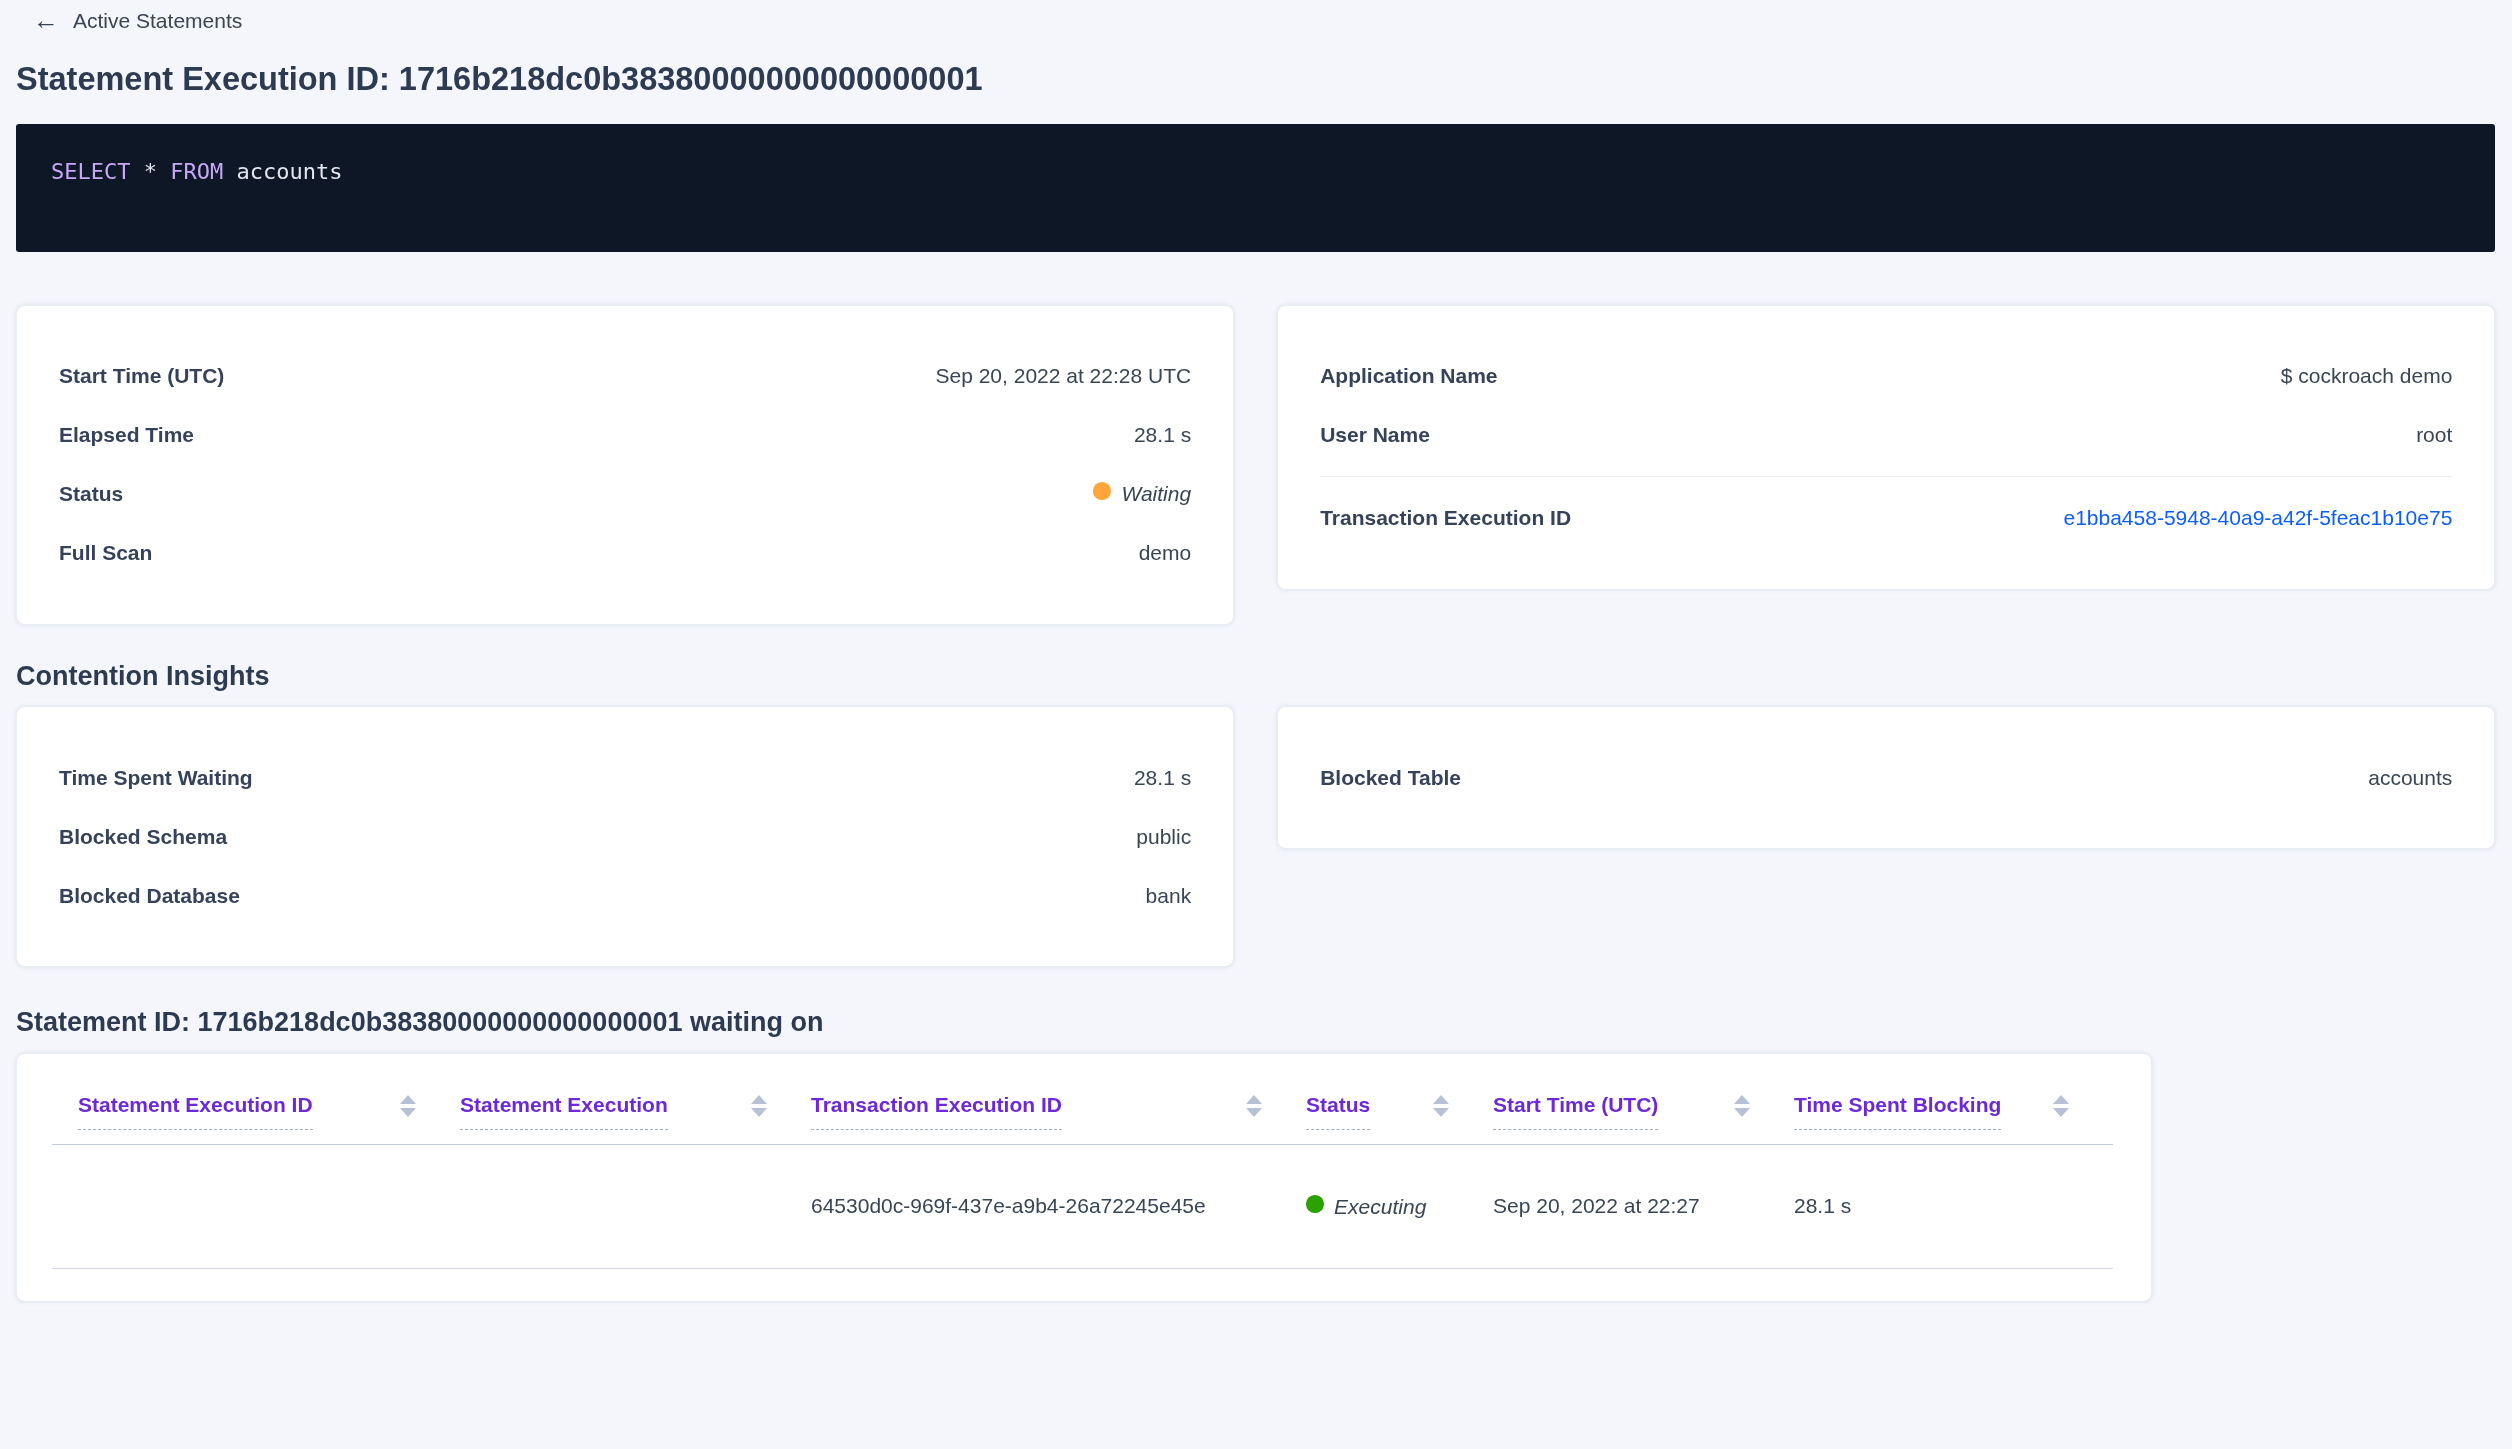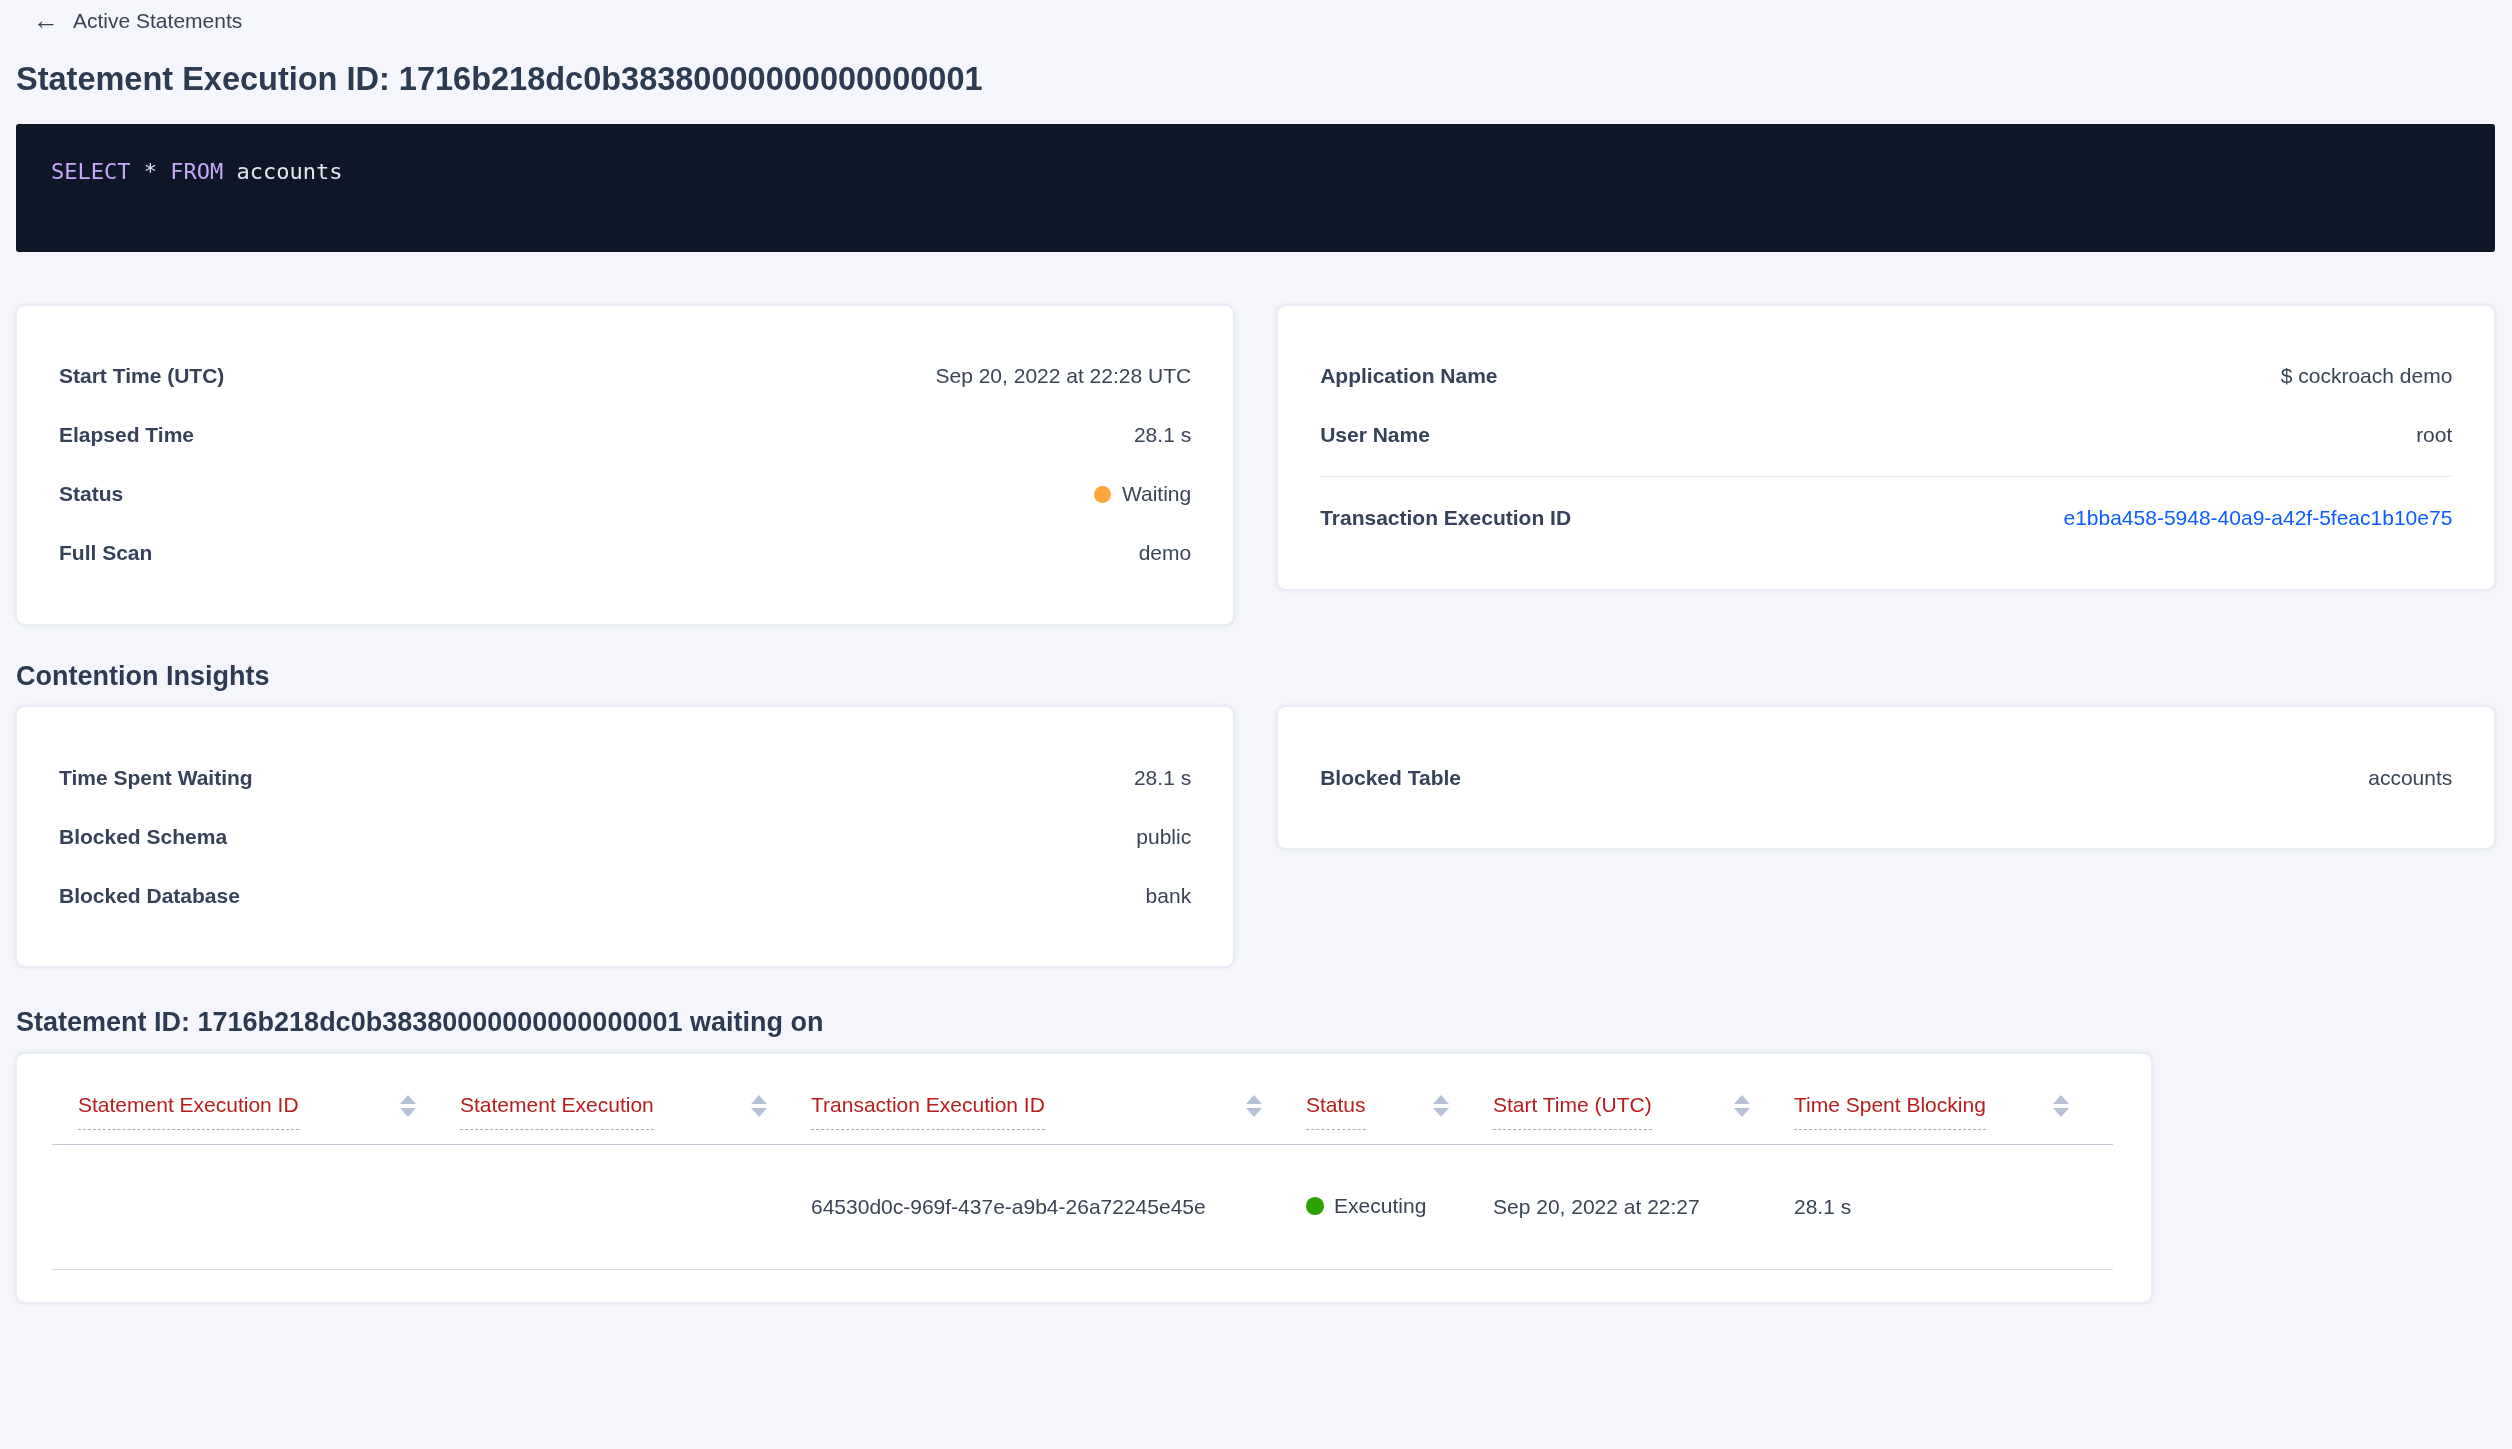--- a/index.html
+++ b/index.html
@@ -71,21 +71,21 @@
     justify-content: space-between;
     align-items: center;
     height: 59px;
     font-size: 21px;
   }
   .kv-label { font-weight: 700; color: #36425a; }
   .kv-value { color: #394455; text-align: right; }
   .card-divider { border: 0; border-top: 0.9px solid #e7ecf3; margin: 11.4px 0; }
   .link { color: #0b5dff; text-decoration: none; cursor: pointer; }
 
-  .status-badge { display: inline-flex; align-items: center; gap: 10.5px; }
+  .status-badge { display: inline-flex; align-items: flex-start; gap: 10.5px; font-style: italic; }
   .dot { width: 17.6px; height: 17.6px; border-radius: 50%; display: inline-block; flex: none; }
   .dot--waiting { background: #ffa53b; }
   .dot--executing { background: #2ca102; }
 
   
   .section-heading {
     margin: 35px 0 0 16px;
     font-size: 27px;
     line-height: 32.5px;
     font-weight: 700;
@@ -103,22 +103,22 @@
     box-shadow: 0 0 4.4px rgba(74, 88, 113, 0.15);
     padding: 0 38px 32px 35px;
   }
   table { width: 100%; border-collapse: collapse; table-layout: fixed; }
   th {
     padding: 39px 44px 14px 0;
     text-align: left;
     vertical-align: top;
     border-bottom: 1.8px solid #c3cada;
     font-size: 21px;
-    font-weight: 400;
-    color: #b91c1c;
+    font-weight: 700;
+    color: #6d28d9;
     cursor: pointer;
   }
   th:first-child, td:first-child { padding-left: 26px; }
   .th-flex { display: flex; justify-content: space-between; align-items: flex-start; }
   .th-label { line-height: 24.6px; padding-bottom: 11.4px; border-bottom: 1.8px dashed #a3adc2; }
   .sort { display: flex; flex-direction: column; align-items: center; gap: 4.4px; margin-top: 1.8px; flex: none; }
   .sort .up {
     width: 0; height: 0;
     border-left: 8px solid transparent; border-right: 8px solid transparent;
     border-bottom: 9.7px solid #b6c1d6;

